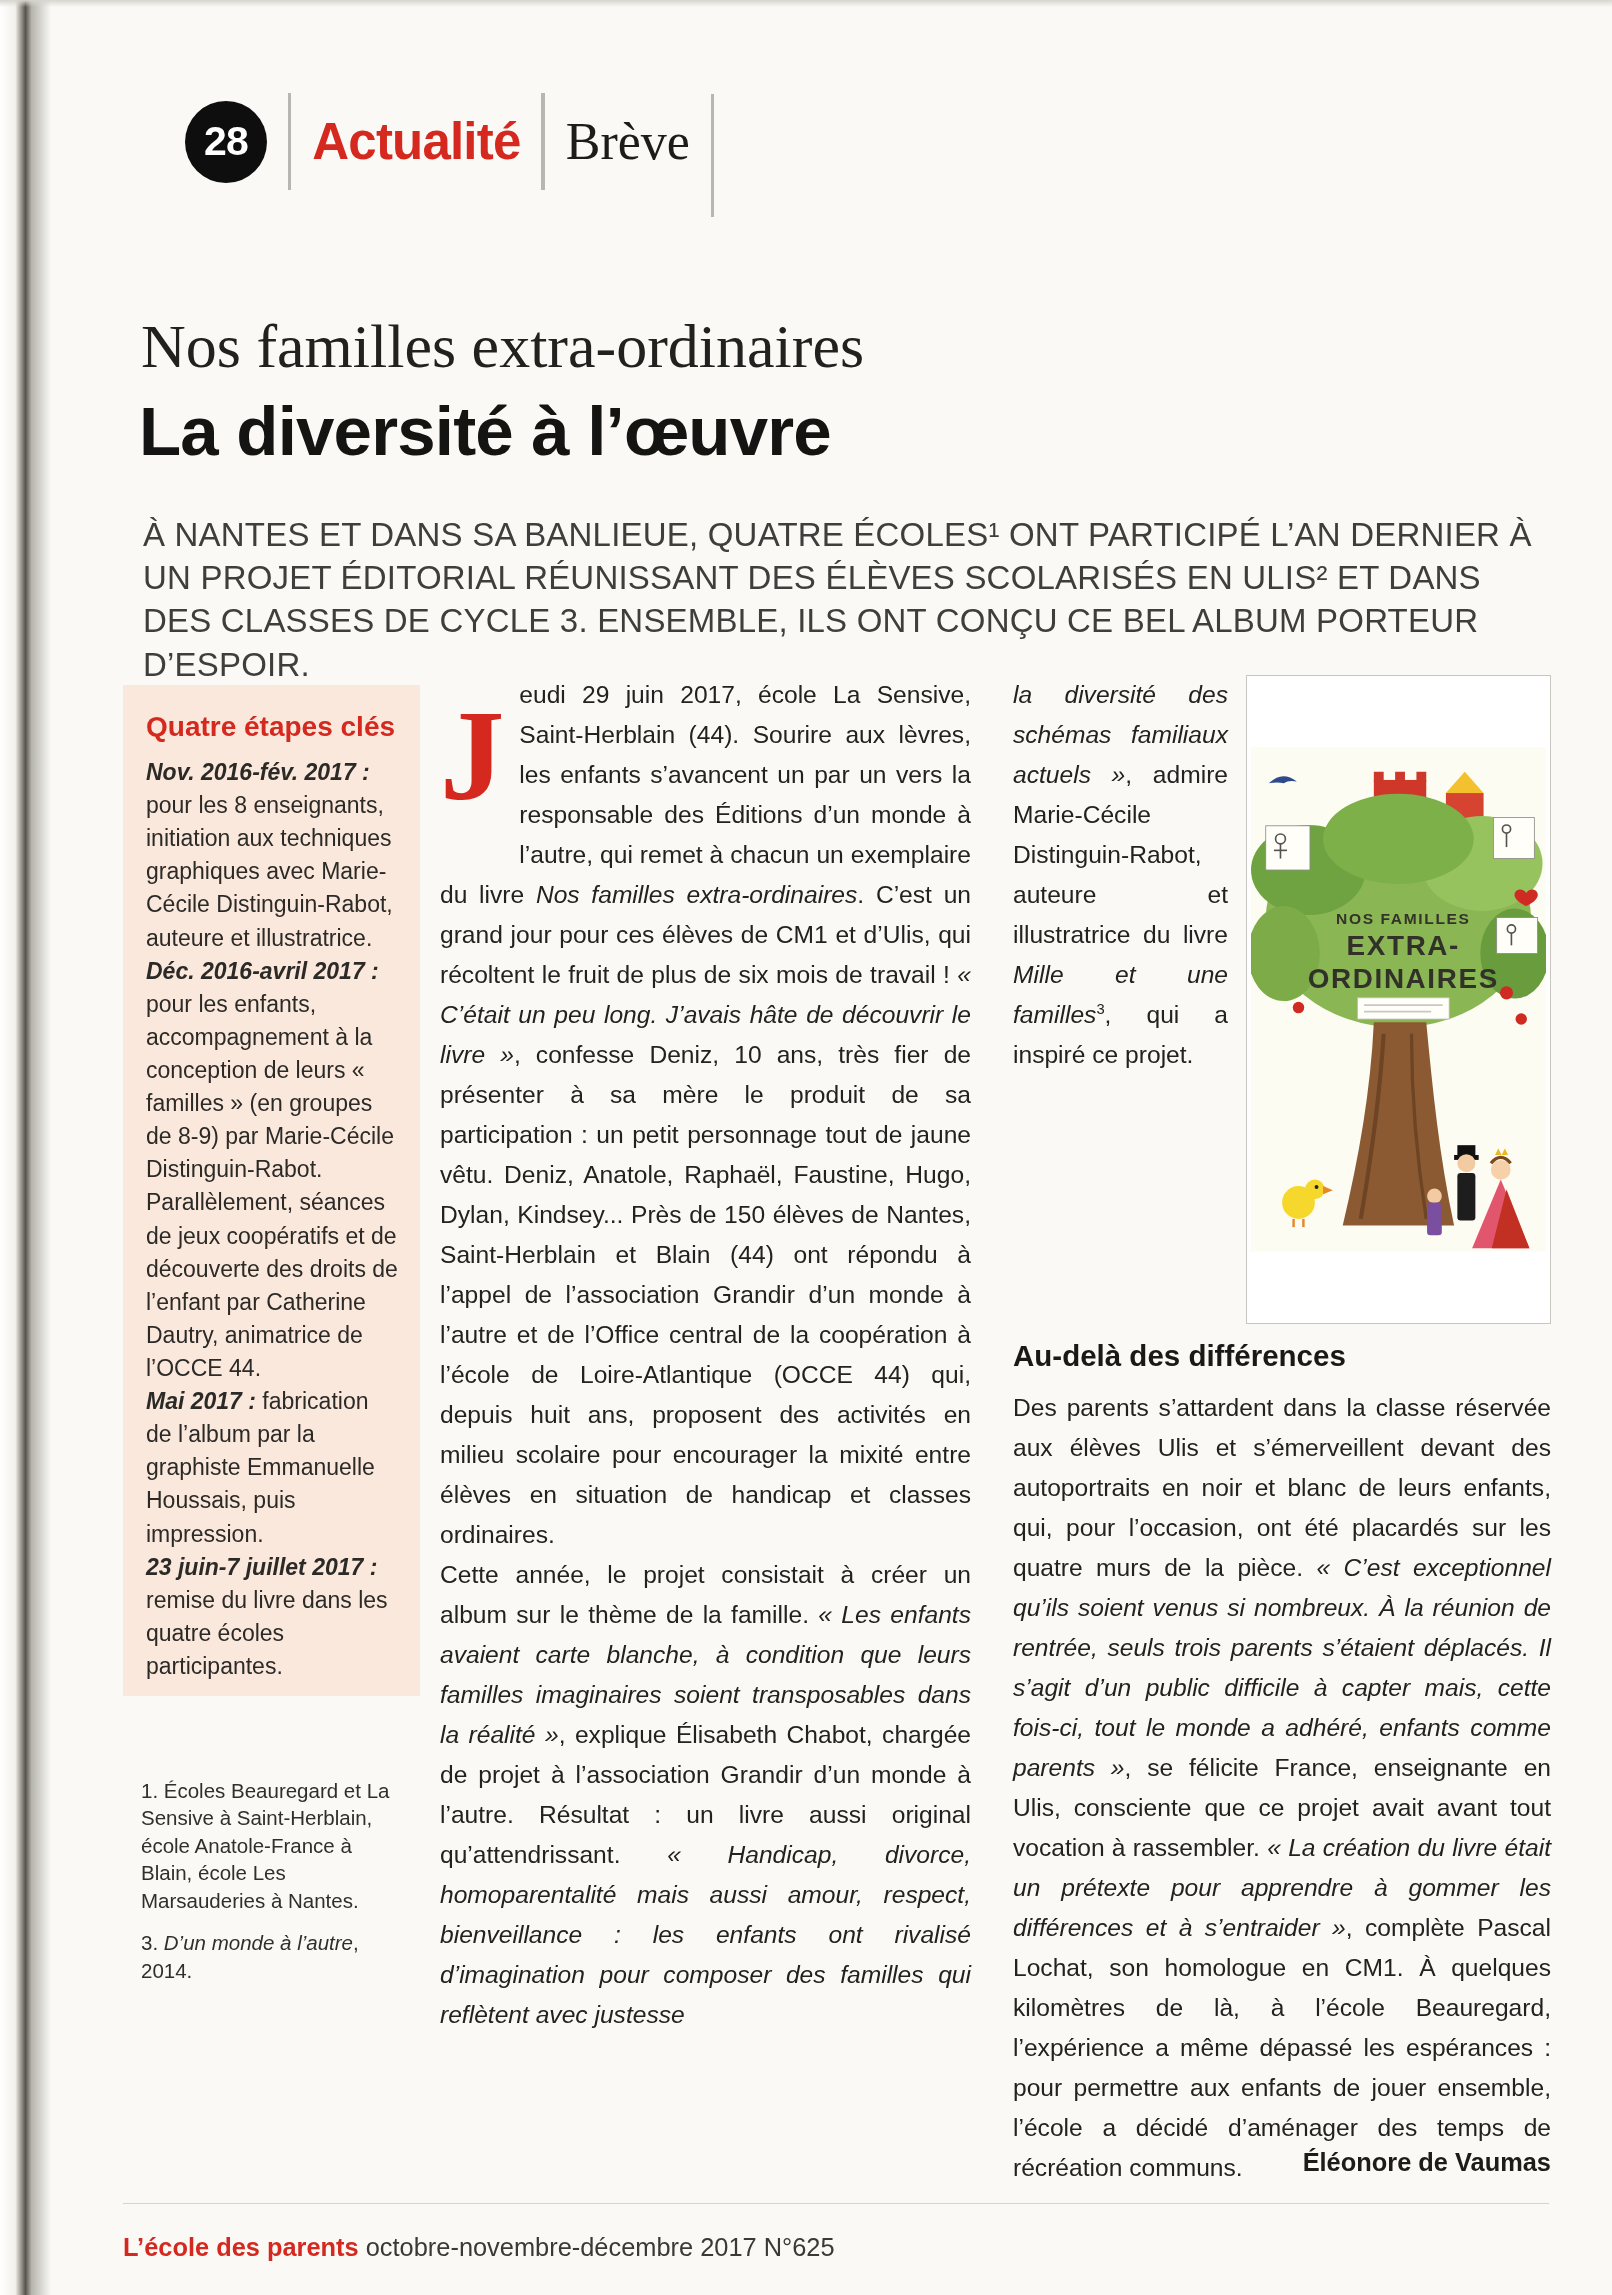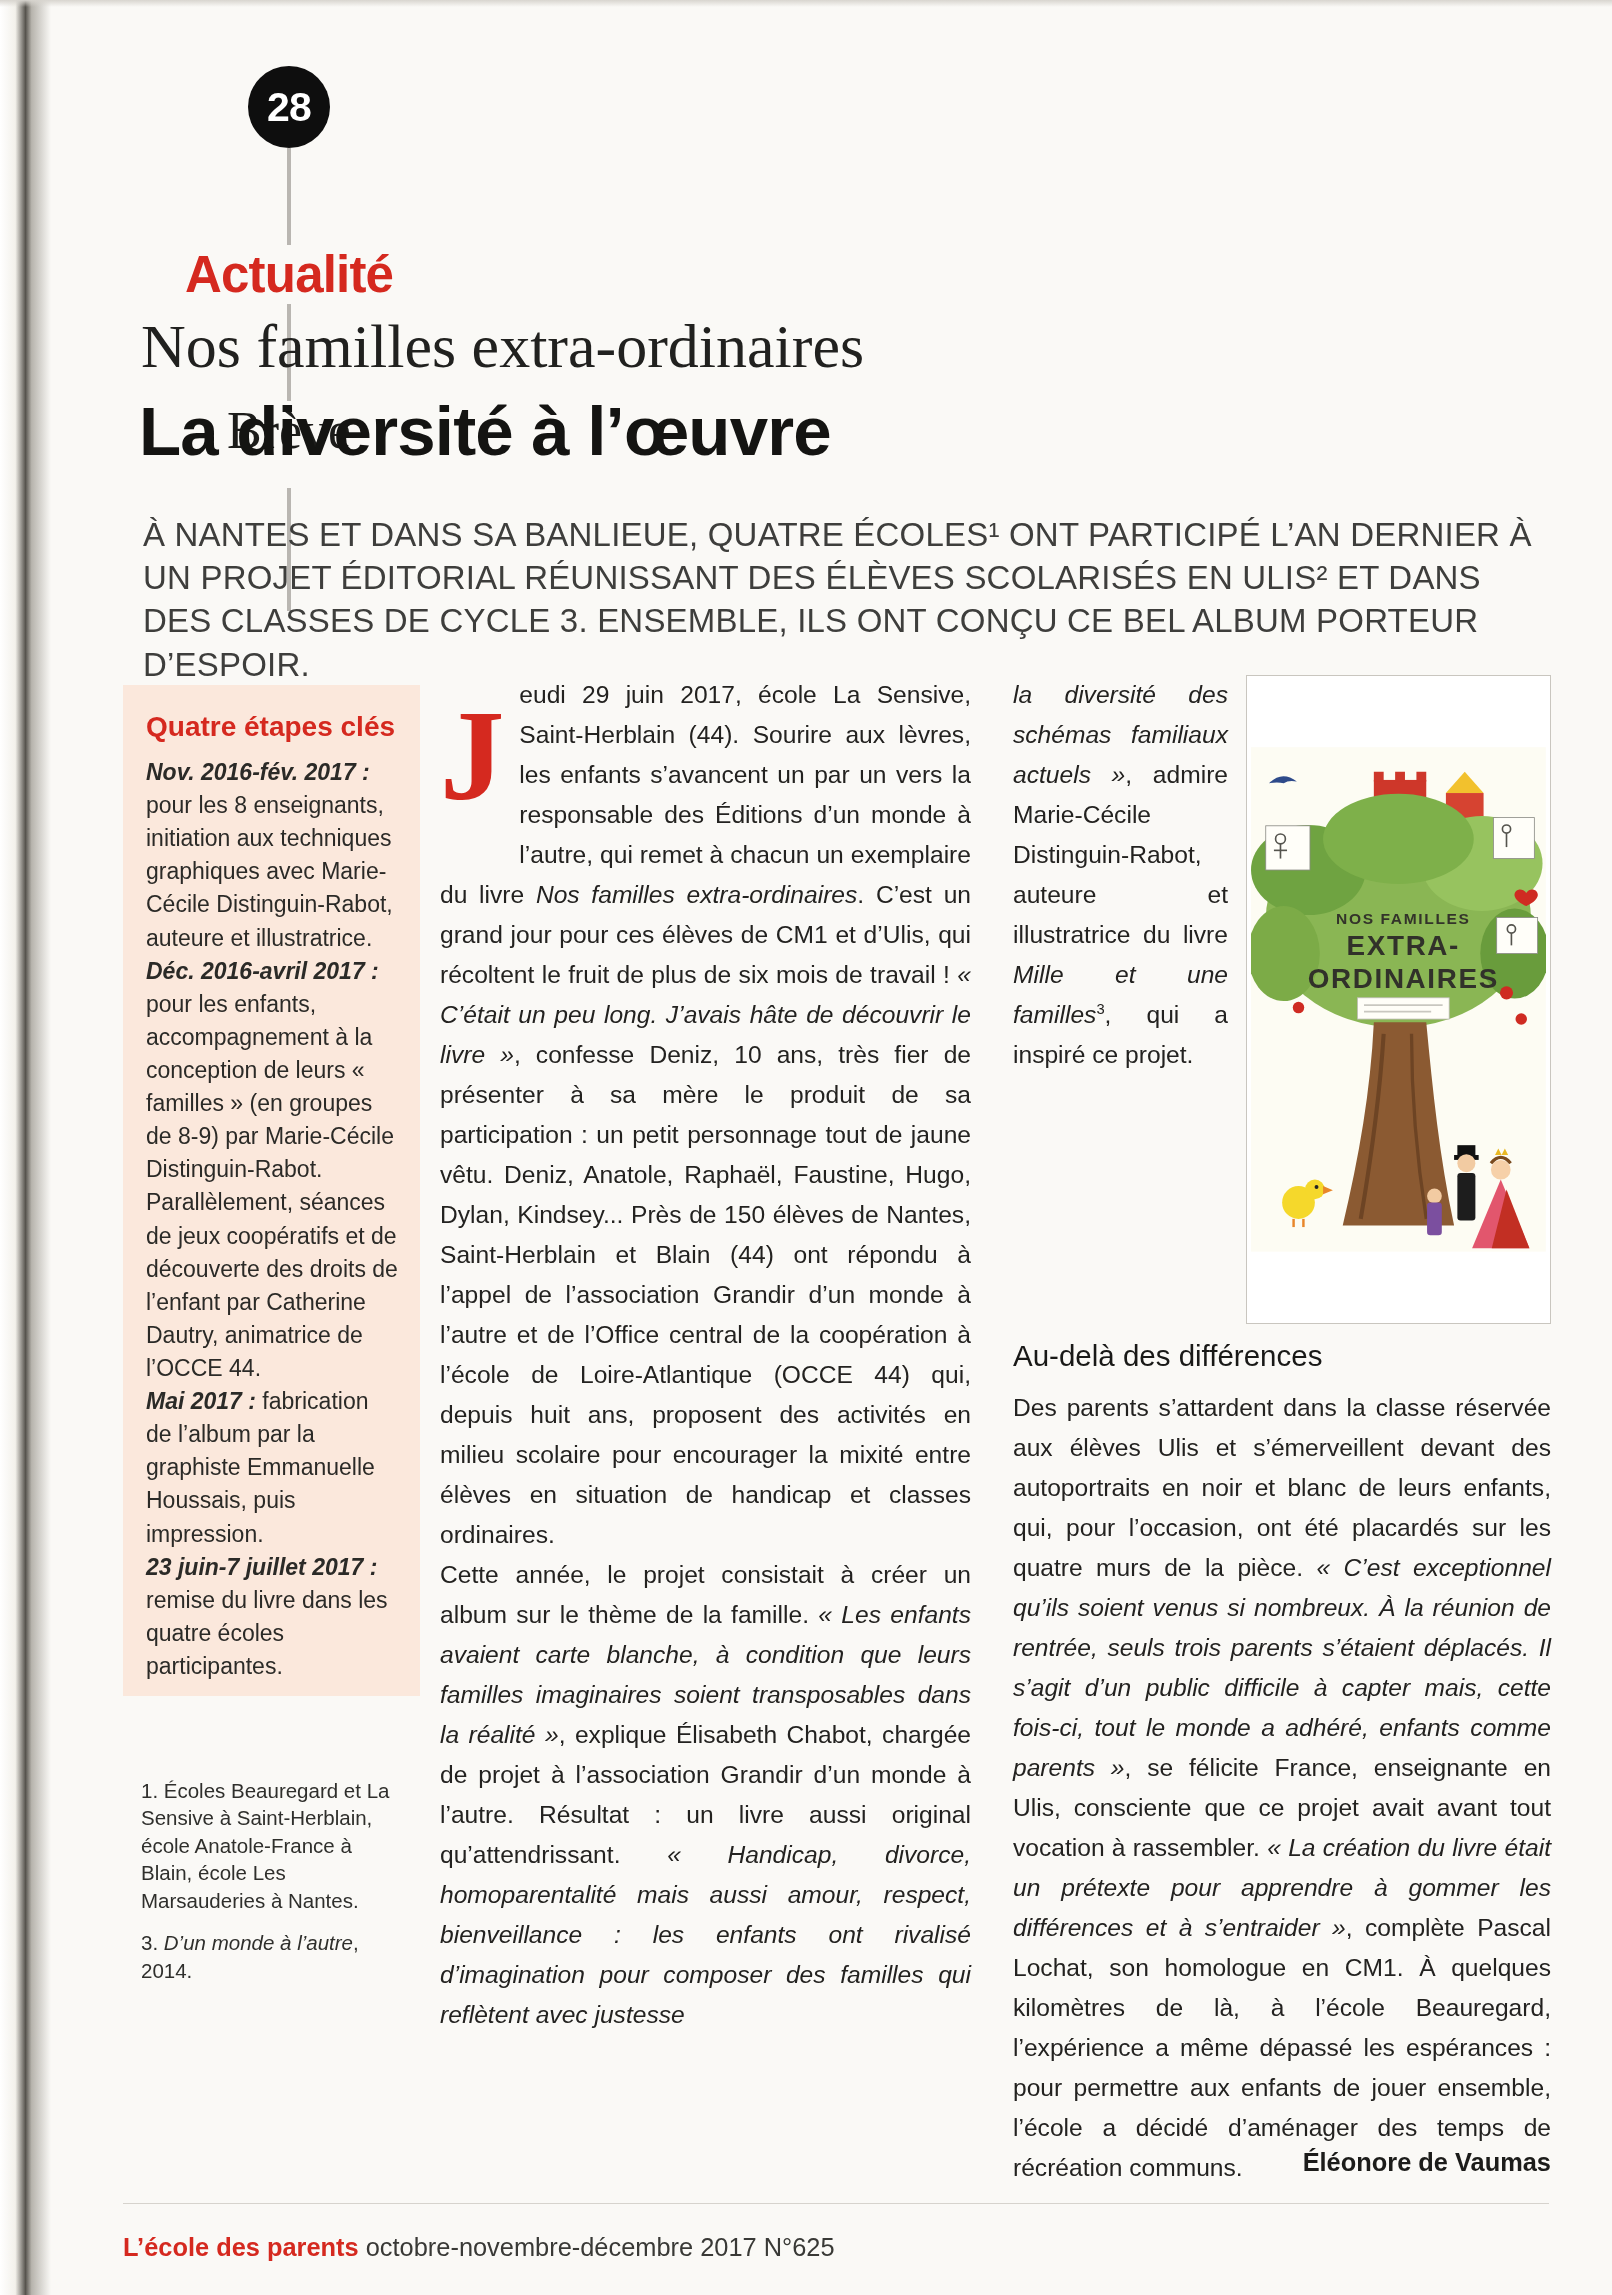--- a/index.html
+++ b/index.html
@@ -12,21 +12,21 @@
     background:#faf9f6;overflow:hidden;
     font-family:"Liberation Sans",sans-serif;color:#252521;
   }
   
   .edge-left{position:absolute;left:0;top:0;width:51px;height:100%;
     background:linear-gradient(to right,#ffffff 0%,#f3f1eb 30%,#57544e 50%,#b7b4ad 62%,#faf9f6 100%);}
   .edge-top{position:absolute;left:0;top:0;width:100%;height:6.6px;
     background:linear-gradient(to bottom,#d8d5cf,rgba(216,213,207,0));}
 
   
-  .header{position:absolute;left:185px;top:66px;display:flex;align-items:center;flex-direction:column;}
+  .header{position:absolute;left:185px;top:66px;display:flex;align-items:center;}
   .page-circle{width:82px;height:82px;border-radius:50%;background:#0e0e0e;color:#fff;
     display:flex;align-items:center;justify-content:center;
     font-size:41px;font-weight:700;letter-spacing:-0.8px;}
   .hbar{width:3.3px;height:97px;background:#b9b6b1;margin:0 21px;}
   .hbar.tall{height:123px;margin-top:28px;}
   .section-label{font-size:51px;font-weight:700;color:var(--accent);letter-spacing:-0.8px;}
   .rubric-label{font-family:"Liberation Serif",serif;font-size:52px;font-weight:400;color:#1c1c1a;}
 
   
   .kicker{position:absolute;left:141px;top:311px;margin:0;
@@ -53,21 +53,21 @@
   .main-col p{margin:0;font-size:24.6px;line-height:40px;text-align:justify;color:#232220;}
   .dropcap{float:left;font-family:"Liberation Serif",serif;font-weight:700;
     font-size:129px;line-height:161px;color:var(--accent);margin:0 14.8px 0 0;}
 
   
   .right-col{position:absolute;left:1013px;top:675px;width:538px;}
   .right-col p{margin:0;font-size:24.6px;line-height:40px;text-align:justify;color:#232220;}
   .book{float:right;width:305px;height:649px;margin:0 0 14.8px 18px;background:#fff;
     border:0.8px solid #c9c6bf;box-sizing:border-box;padding:4.1px;}
   .book svg{width:100%;height:100%;display:block;}
-  .section-head{clear:both;margin:21px 0 14.8px 0;font-size:29.5px;font-weight:400;color:#191917;}
+  .section-head{clear:both;margin:21px 0 14.8px 0;font-size:29.5px;font-weight:700;color:#191917;}
   .byline{margin-top:-40px;text-align:right;font-size:25.4px;font-weight:700;color:#1c1c1a;}
 
   
   .footer{position:absolute;left:123px;top:2203px;width:1426px;
     border-top:0.8px solid #d6d3cd;padding-top:29px;font-size:25.4px;color:#393936;}
   .footer .brand{color:var(--accent);font-weight:700;}
 </style>
 </head>
 <body>
 

